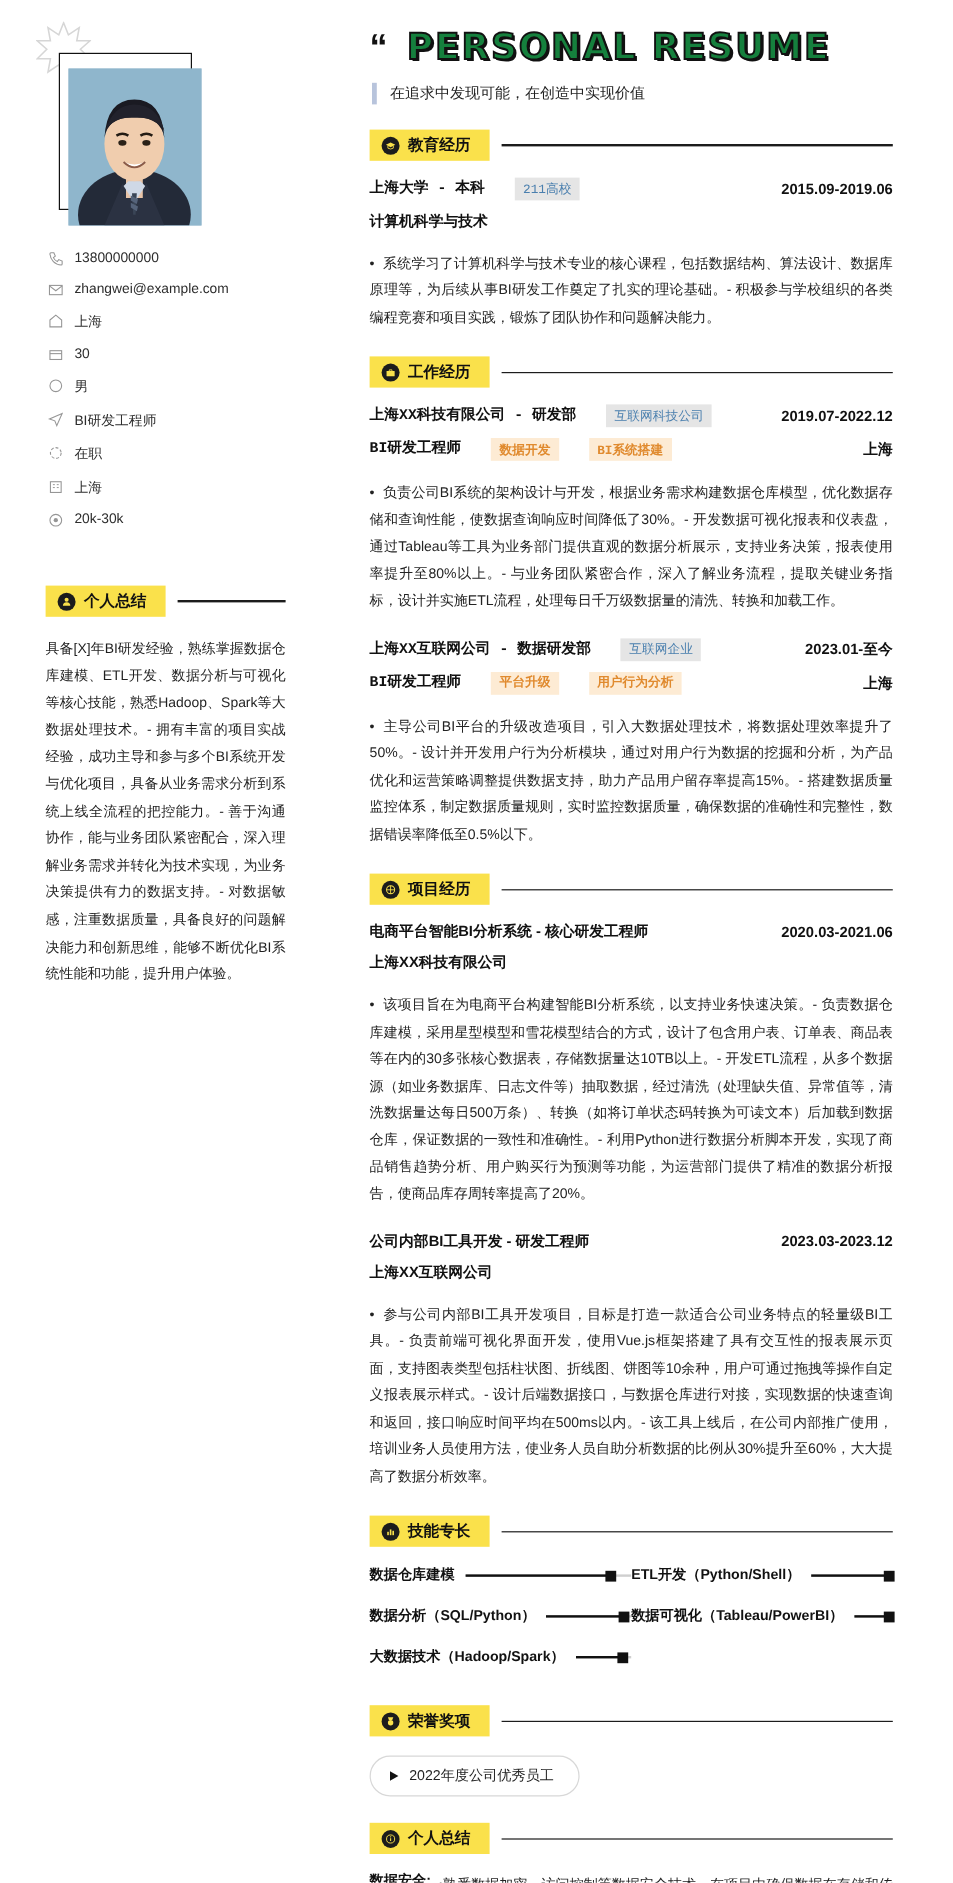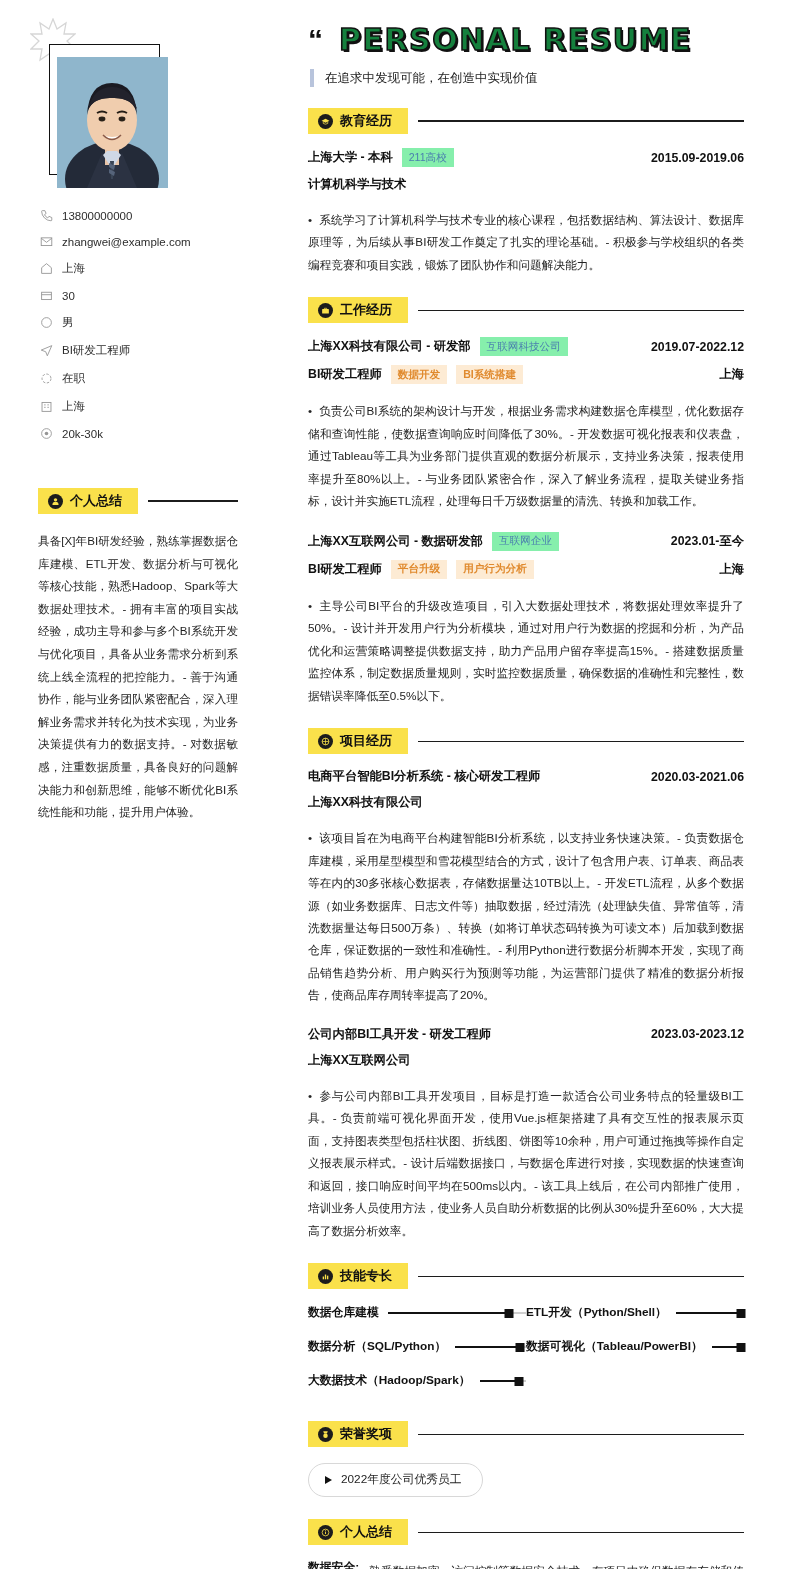--- a/index.html
+++ b/index.html
@@ -28,21 +28,21 @@
     overflow: hidden; background: #8db4cb;
   }
   .photo svg { display: block; width: 111px; height: 131px; }
 
   .name {
     margin: 8px 0 0 38px;
     font-size: 21px; font-weight: bold; letter-spacing: 1px;
   }
   .contact { margin: 14px 0 0 40px; }
   .contact-row {
-    display: flex; align-items: center;
+    display: flex; align-items: flex-start;
     gap: 9px; margin-bottom: 13px;
     font-size: 11.5px; color: #2d2d2d;
   }
   .contact-row .ic { width: 13px; height: 13px; flex: 0 0 13px; opacity: .62; }
   .contact-row .ic svg { display: block; width: 13px; height: 13px; }
 
   
   .sec-head { display: flex; align-items: center; }
   .sec-badge {
     display: inline-flex; align-items: center; gap: 7px;
@@ -81,27 +81,27 @@
   .tagline { display: flex; align-items: center; gap: 11px; margin: 12px 0 0 2px; }
   .tag-bar { width: 4px; height: 18px; background: #B8C4DC; flex: 0 0 4px; }
   .tag-text { font-size: 12.5px; color: #1f1f1f; }
 
   .section { margin-top: 21px; }
   .sec-body { margin-top: 14px; }
 
   .entry { margin-bottom: 4px; }
   .entry + .entry { margin-top: 19px; }
   .ent-row { display: flex; align-items: center; justify-content: space-between; gap: 10px; }
-  .ent-left { display: flex; align-items: center; gap: 9px; flex-wrap: nowrap; }
+  .ent-left { display: flex; gap: 25px; flex-wrap: nowrap; font-family: Liberation Mono, monospace; }
   .ent-title { font-size: 12.3px; font-weight: bold; color: #111; white-space: nowrap; }
   .ent-date { font-size: 12.3px; font-weight: bold; color: #111; white-space: nowrap; }
   .ent-sub { font-size: 12.3px; font-weight: bold; color: #111; margin-top: 9px; }
 
   .tag-blue {
-    display: inline-block; background: #86efac; color: #4a7fae;
+    display: inline-block; background: #e5e5e5; color: #4a7fae;
     font-size: 10.6px; padding: 2.5px 7px; white-space: nowrap;
   }
   .tag-orange {
     display: inline-block; background: #FDEBD4; color: #E08A2E;
     font-size: 10.6px; padding: 2.5px 7px; white-space: nowrap;
     font-weight: bold;
   }
 
   .desc {
     margin-top: 16px; font-size: 11.7px; line-height: 1.92;

